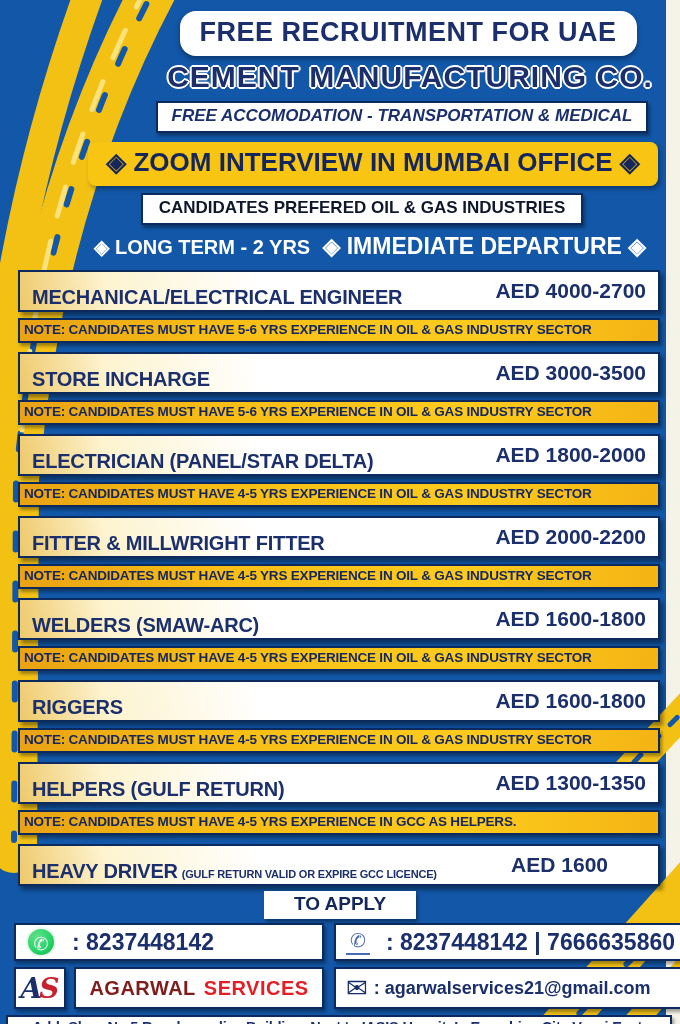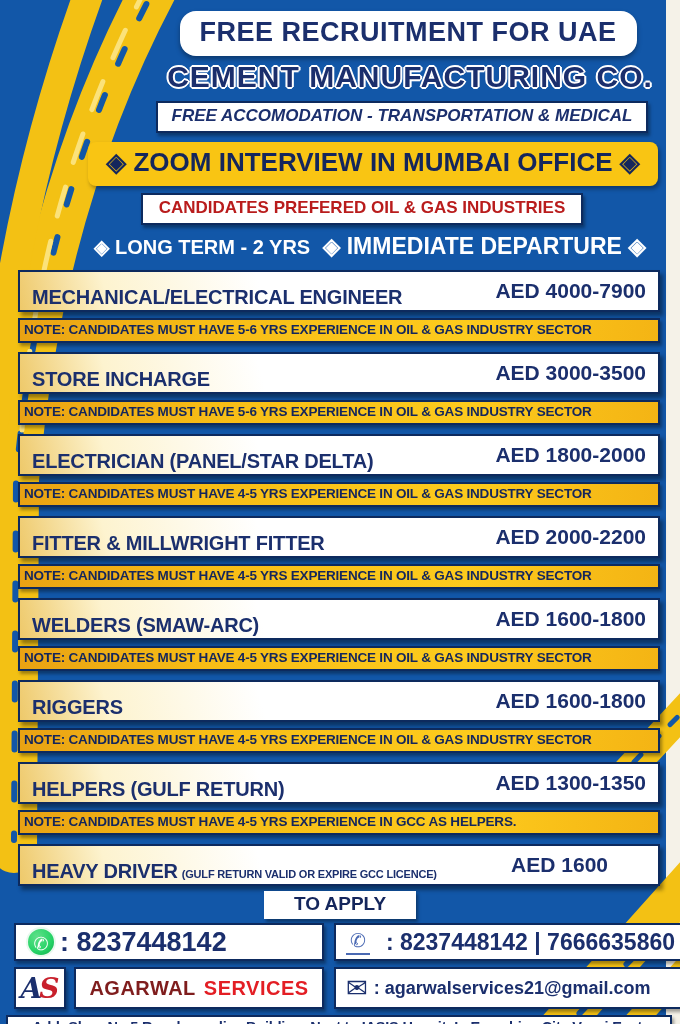--- a/index.html
+++ b/index.html
@@ -37,21 +37,21 @@
   }
   .banner {
     margin-top: 9px; transform: translateX(33px);
     background: #f9c513; border-radius: 8px; padding: 5px 18px 8px;
     font-size: 26px; font-weight: bold; color: #14265c;
     box-shadow: 2px 3px 4px rgba(0,0,0,.35);
   }
   .preference-box {
     margin-top: 7px; transform: translateX(22px);
     background: #fff; border: 2px solid #0d2a5e; padding: 3px 16px 5px;
-    font-size: 17px; font-weight: bold; color: #b91c1c;
+    font-size: 17px; font-weight: bold; color: #0f172a;
     box-shadow: 2px 3px 3px rgba(0,0,0,.35);
   }
   .terms {
     margin-top: 8px; transform: translateX(30px);
     text-align: center; color: #ffffff; font-weight: bold;
     width: fit-content; margin-left: auto; margin-right: auto;
   }
   .terms .t1 { font-size: 20px; margin-right: 8px; }
   .terms .t2 { font-size: 23px; }
 
@@ -93,21 +93,21 @@
     box-shadow: 2px 3px 3px rgba(0,0,0,.35);
   }
   .row1 { height: 38px; }
   .row2 { height: 42px; }
   .wa-icon {
     width: 30px; height: 30px; border-radius: 50%;
     background: radial-gradient(circle at 35% 30%, #5fe08a, #25d366 60%, #12a74a);
     color: #fff; font-size: 18px; line-height: 30px; text-align: center;
     border: 2px solid #e8f9ee; flex: 0 0 auto;
   }
-  .num { font-size: 27px; font-weight: bold; color: #1b2f6d; margin-left: 4px; white-space: nowrap; }
+  .num { font-size: 23px; font-weight: bold; color: #1b2f6d; margin-left: 16px; white-space: nowrap; }
   .ph-icon {
     font-size: 19px; color: #4a69b3; border-bottom: 2px solid #4a69b3;
     padding: 0 4px 1px; flex: 0 0 auto;
   }
   .num2 { font-size: 23px; font-weight: bold; color: #1b2f6d; margin-left: 16px; white-space: nowrap; }
   .agency-row { display: flex; gap: 8px; }
   .as-box {
     width: 52px; background: #fff; border: 2px solid #0d2a5e;
     display: flex; align-items: center; justify-content: center;
     font-family: "DejaVu Serif", serif; font-style: italic; font-size: 28px; font-weight: bold;
@@ -158,21 +158,21 @@
     <div class="terms">
       <span class="t1">◈ LONG TERM - 2 YRS</span>
       <span class="t2">◈ IMMEDIATE DEPARTURE ◈</span>
     </div>
 
     <div class="jobs">
 
       <div class="job-group">
         <div class="job-bar">
           <span class="job-title">MECHANICAL/ELECTRICAL ENGINEER</span>
-          <span class="job-salary">AED 4000-7900</span>
+          <span class="job-salary">AED 4000-2700</span>
         </div>
         <div class="job-note">NOTE: CANDIDATES MUST  HAVE 5-6 YRS EXPERIENCE IN OIL &amp; GAS INDUSTRY SECTOR</div>
       </div>
 
       <div class="job-group">
         <div class="job-bar">
           <span class="job-title">STORE INCHARGE</span>
           <span class="job-salary">AED 3000-3500</span>
         </div>
         <div class="job-note">NOTE: CANDIDATES MUST  HAVE 5-6 YRS EXPERIENCE IN OIL &amp; GAS INDUSTRY SECTOR</div>

